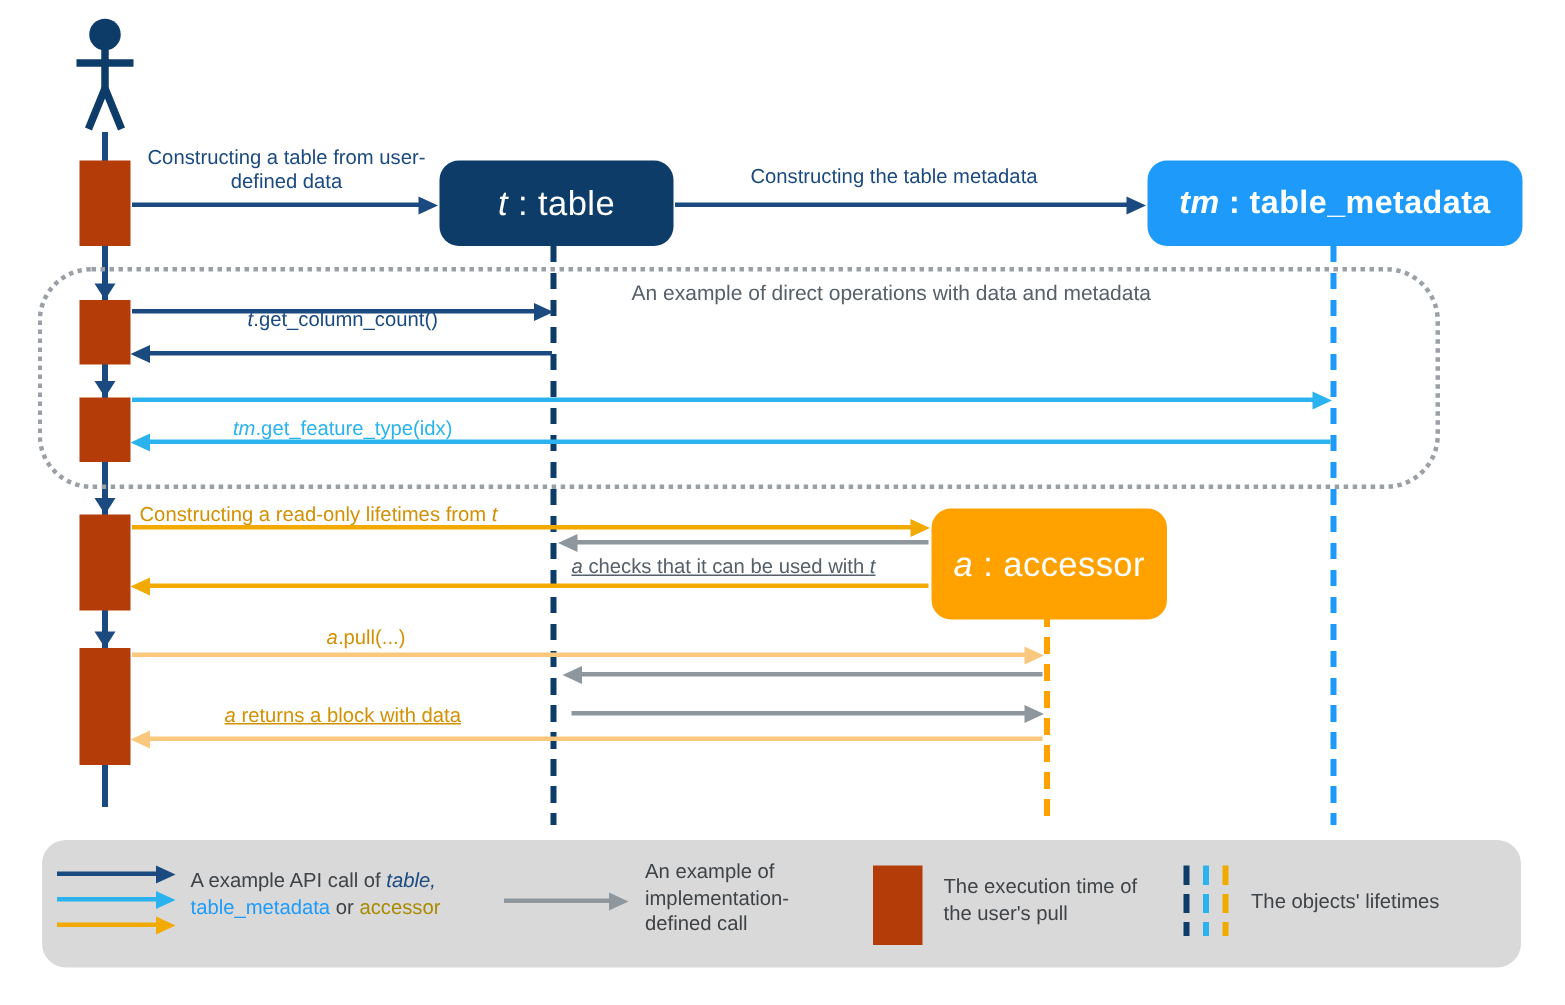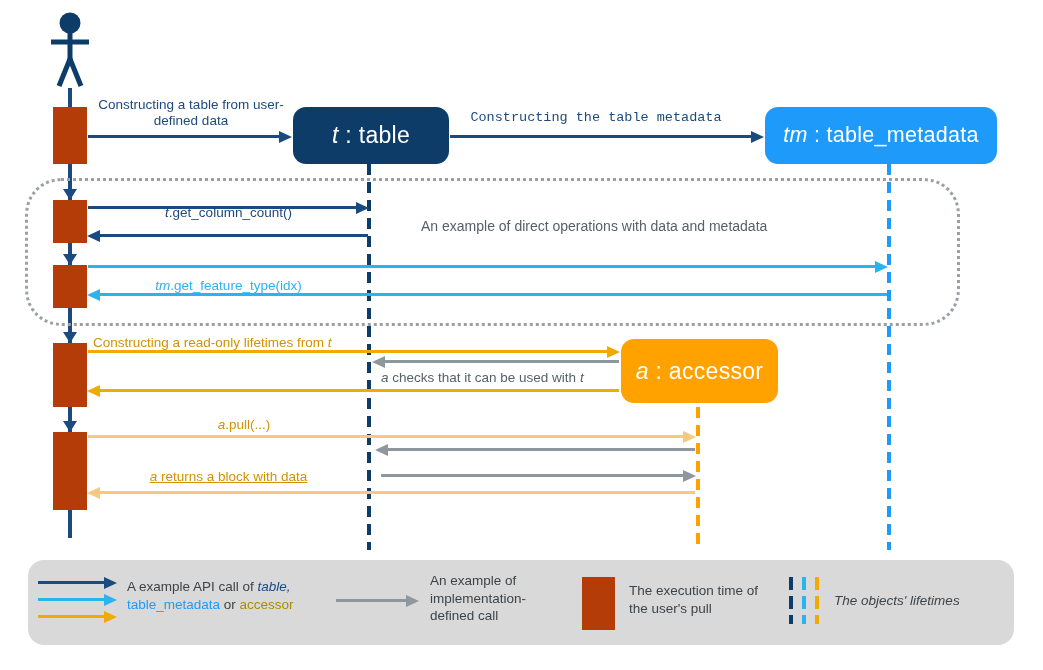--- a/index.html
+++ b/index.html
@@ -85,21 +85,21 @@
 <div class="lifeline" style="left:367px;top:164px;height:386px;color:var(--navy_box);"></div>
 <div class="lifeline" style="left:887px;top:164px;height:386px;color:var(--blue_box);"></div>
 <div class="lifeline" style="left:696px;top:407px;height:143px;color:var(--orange_box);"></div>
 
 <div class="vhead" style="top:189px;"></div>
 <div class="vhead" style="top:254px;"></div>
 <div class="vhead" style="top:332px;"></div>
 <div class="vhead" style="top:421px;"></div>
 
 <div class="group-box" style="left:25px;top:178px;width:929px;height:142px;"></div>
-<div class="msg c-graytext" style="left:421px;top:187px;font-size:14px;margin-top:31px;">
+<div class="msg c-graytext" style="left:421px;top:187px;font-size:14px;">
   <span>An example of direct operations with data and metadata</span>
 </div>
 
 <div class="activation" style="top:107px;height:57px;"></div>
 <div class="activation" style="top:200px;height:43px;"></div>
 <div class="activation" style="top:265px;height:43px;"></div>
 <div class="activation" style="top:343px;height:64px;"></div>
 <div class="activation" style="top:432px;height:78px;"></div>
 
 <div class="arrow right c-navy" style="left:88px;top:135px;width:203px;">
@@ -107,21 +107,21 @@
     <div class="head-r"></div>
 </div>
 <div class="msg center c-navy" style="left:97px;top:97px;width:188px;">
   <span>Constructing a table from user-defined data</span>
 </div>
 
 <div class="arrow right c-navy" style="left:450px;top:135px;width:313px;">
   <div class="shaft"></div>
     <div class="head-r"></div>
 </div>
-<div class="msg center c-navy" style="left:461px;top:110px;width:270px;font-family:Liberation Mono, monospace;">
+<div class="msg center c-navy" style="left:461px;top:110px;width:270px;">
   <span>Constructing the table metadata</span>
 </div>
 
 <div class="arrow right c-navy" style="left:88px;top:206px;width:280px;">
   <div class="shaft"></div>
     <div class="head-r"></div>
 </div>
 <div class="msg center c-navy" style="left:121px;top:205px;width:215px;">
   <span class="var">t</span><span>.get_column_count()</span>
 </div>
@@ -149,21 +149,21 @@
 </div>
 <div class="arrow right c-gold" style="left:88px;top:350px;width:531px;">
   <div class="shaft"></div>
     <div class="head-r"></div>
 </div>
 
 <div class="arrow left c-gray" style="left:373px;top:360px;width:246px;">
   <div class="shaft"></div>
     <div class="head-l"></div>
 </div>
-<div class="msg c-graytext" style="left:381px;top:370px;">
+<div class="msg c-graytext" style="left:381px;top:370px;text-decoration:underline;">
   <span class="var">a</span><span> checks that it can be used with </span><span class="var">t</span>
 </div>
 
 <div class="arrow left c-gold" style="left:88px;top:389px;width:531px;">
   <div class="shaft"></div>
     <div class="head-l"></div>
 </div>
 
 <div class="msg center c-goldtext" style="left:144px;top:417px;width:200px;">
   <span class="var">a</span><span>.pull(...)</span>
@@ -187,24 +187,24 @@
 </div>
 
 <div class="arrow left c-lorange" style="left:88px;top:491px;width:607px;">
   <div class="shaft"></div>
     <div class="head-l"></div>
 </div>
 
 <div class="objbox" style="left:293px;top:107px;width:156px;height:57px;background:var(--navy_box);">
   <span><span class="var">t</span><span> : </span><span>table</span></span>
 </div>
-<div class="objbox" style="left:765px;top:107px;width:232px;height:57px;background:var(--blue_box);font-size:21.5px;">
+<div class="objbox" style="left:765px;top:107px;width:250px;height:57px;background:var(--blue_box);font-size:21.5px;font-weight:bold;">
   <span><span class="var">tm</span><span> : </span><span>table_metadata</span></span>
 </div>
-<div class="objbox" style="left:621px;top:339px;width:157px;height:64px;background:var(--orange_box);">
+<div class="objbox" style="left:621px;top:339px;width:157px;height:74px;background:var(--orange_box);">
   <span><span class="var">a</span><span> : </span><span>accessor</span></span>
 </div>
 
 <div class="legend" style="left:28px;top:560px;width:986px;height:85px;"></div>
 
 <div class="arrow right c-navy" style="left:38px;top:581px;width:78px;">
   <div class="shaft"></div>
     <div class="head-r"></div>
 </div>
 <div class="arrow right c-cyan" style="left:38px;top:598px;width:78px;">
@@ -229,15 +229,15 @@
 </div>
 
 <div class="legend-rect" style="left:582px;top:577px;width:33px;height:53px;"></div>
 <div class="legend-text" style="left:629px;top:582px;width:135px;">
   <span>The execution time of the user's pull</span>
 </div>
 
 <div class="legend-dash" style="left:789px;top:577px;color:var(--navy_box);"></div>
 <div class="legend-dash" style="left:802px;top:577px;color:var(--cyan);"></div>
 <div class="legend-dash" style="left:815px;top:577px;color:var(--gold);"></div>
-<div class="legend-text" style="left:834px;top:592px;width:180px;font-style:italic;">
+<div class="legend-text" style="left:834px;top:592px;width:180px;">
   <span>The objects' lifetimes</span>
 </div>
 
 </body></html>

